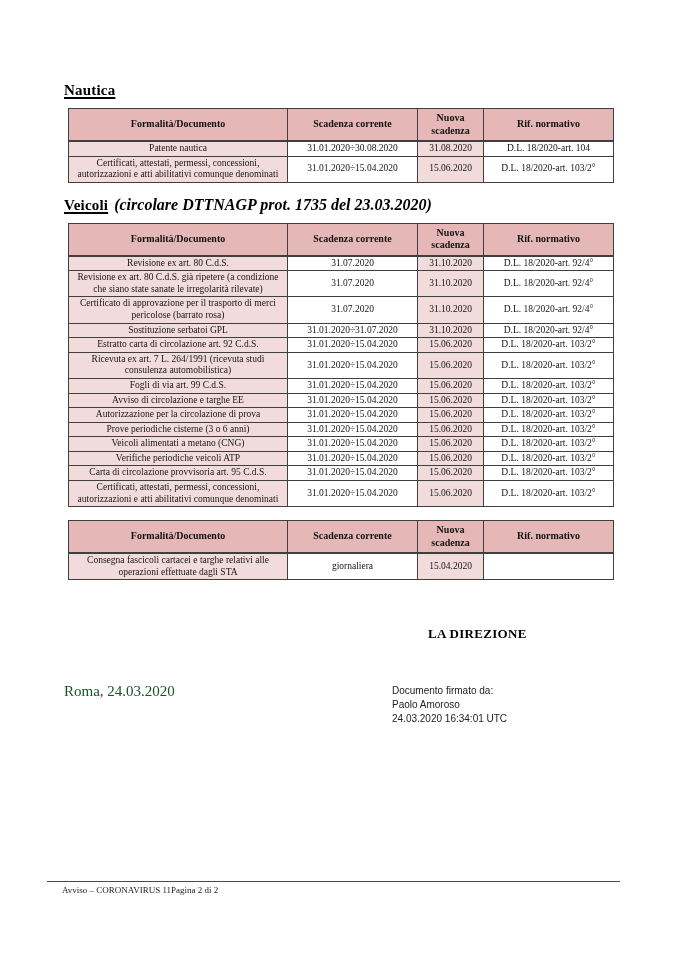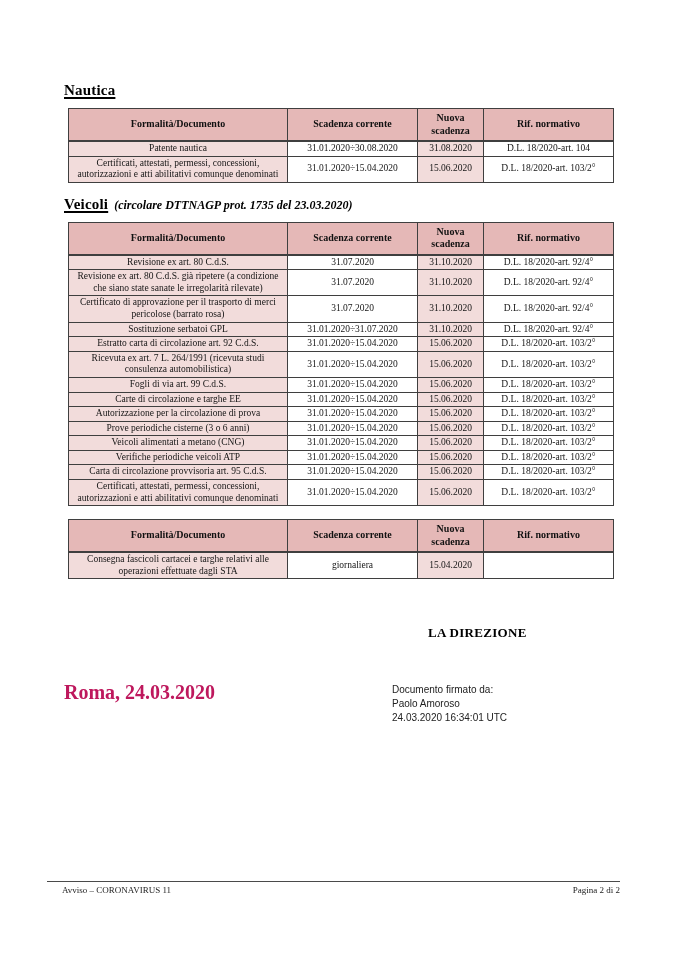--- a/index.html
+++ b/index.html
@@ -29,21 +29,21 @@
     font-weight:bold;
     letter-spacing:.2px;
     margin:0 0 9px 0;
     color:#000;
   }
   .t-main{text-decoration:underline;text-decoration-thickness:1.5px;text-underline-offset:2px;}
   .t-suffix{font-weight:bold;}
   .t-note{
     font-style:italic;
     font-weight:600;
-    font-size:12px;
+    font-size:16px;
     margin-left:6px;
     letter-spacing:0;
   }
   .gap-after-table{height:13px;}
   table.doc-table{
     border-collapse:collapse;
     table-layout:fixed;
     width:545px;
     margin-left:4px;
     background:#ec4899;
@@ -84,40 +84,39 @@
     font-weight:bold;
     letter-spacing:.3px;
     color:#000;
   }
   .sign-row{
     position:relative;
     margin-top:40px;
     height:62px;
   }
   .place-date{
-    font-size:20px;
-    color:#be185d;
-    font-weight:bold;
+    font-size:15px;
+    color:#14532d;
   }
   .signature{
     position:absolute;
     left:328px;top:2px;
     font-family:"Liberation Sans","DejaVu Sans",sans-serif;
     font-size:10px;
     line-height:14px;
     color:#222;
   }
   .footer{
     position:absolute;
     left:47px;top:881px;
     width:573px;
     border-top:1px solid #4a4a4a;
     padding-top:3px;
     display:flex;
-    justify-content:space-between;
+    justify-content:flex-start;
     font-size:9px;
     color:#1c1c1c;
   }
   .footer .f-left{margin-left:15px;}
 </style>
 </head>
 <body>
 
 <div class="page">
   <div class="content">
@@ -197,21 +196,21 @@
               <td class="c2">15.06.2020</td>
               <td class="c3">D.L. 18/2020-art. 103/2°</td>
             </tr>
             <tr>
               <td class="c0">Fogli di via art. 99 C.d.S.</td>
               <td class="c1">31.01.2020÷15.04.2020</td>
               <td class="c2">15.06.2020</td>
               <td class="c3">D.L. 18/2020-art. 103/2°</td>
             </tr>
             <tr>
-              <td class="c0">Carte di circolazione e targhe EE</td>
+              <td class="c0">Avviso di circolazione e targhe EE</td>
               <td class="c1">31.01.2020÷15.04.2020</td>
               <td class="c2">15.06.2020</td>
               <td class="c3">D.L. 18/2020-art. 103/2°</td>
             </tr>
             <tr>
               <td class="c0">Autorizzazione per la circolazione di prova</td>
               <td class="c1">31.01.2020÷15.04.2020</td>
               <td class="c2">15.06.2020</td>
               <td class="c3">D.L. 18/2020-art. 103/2°</td>
             </tr>

